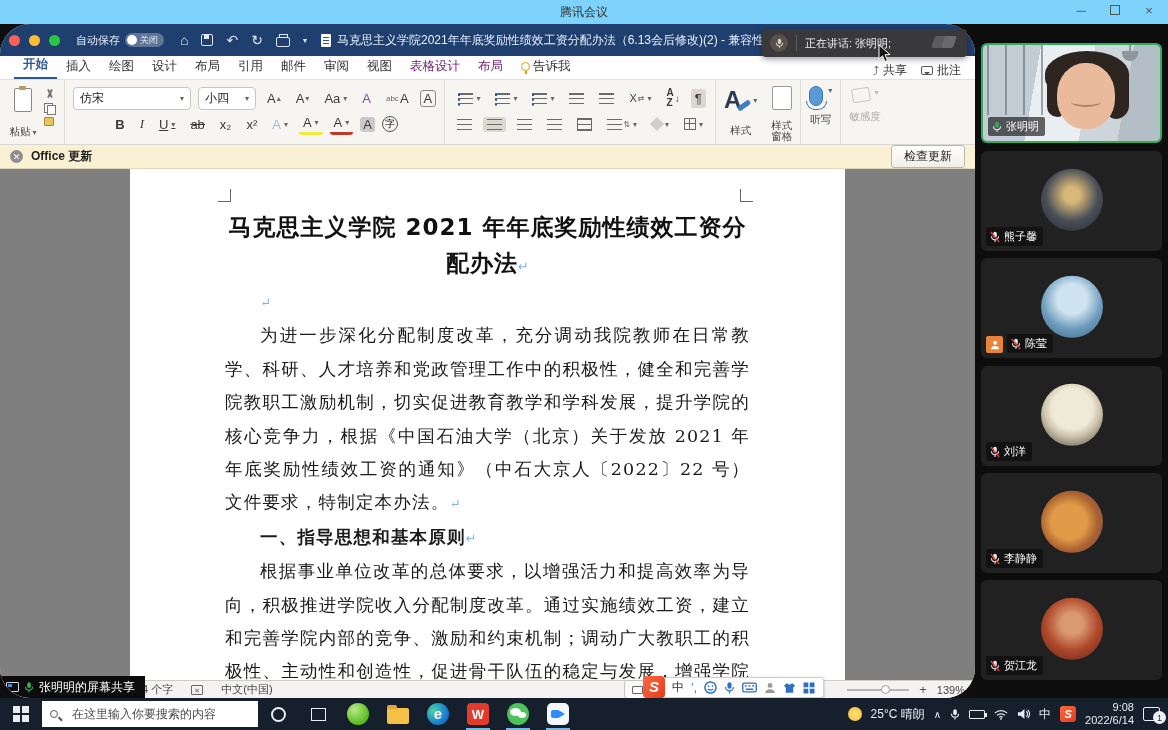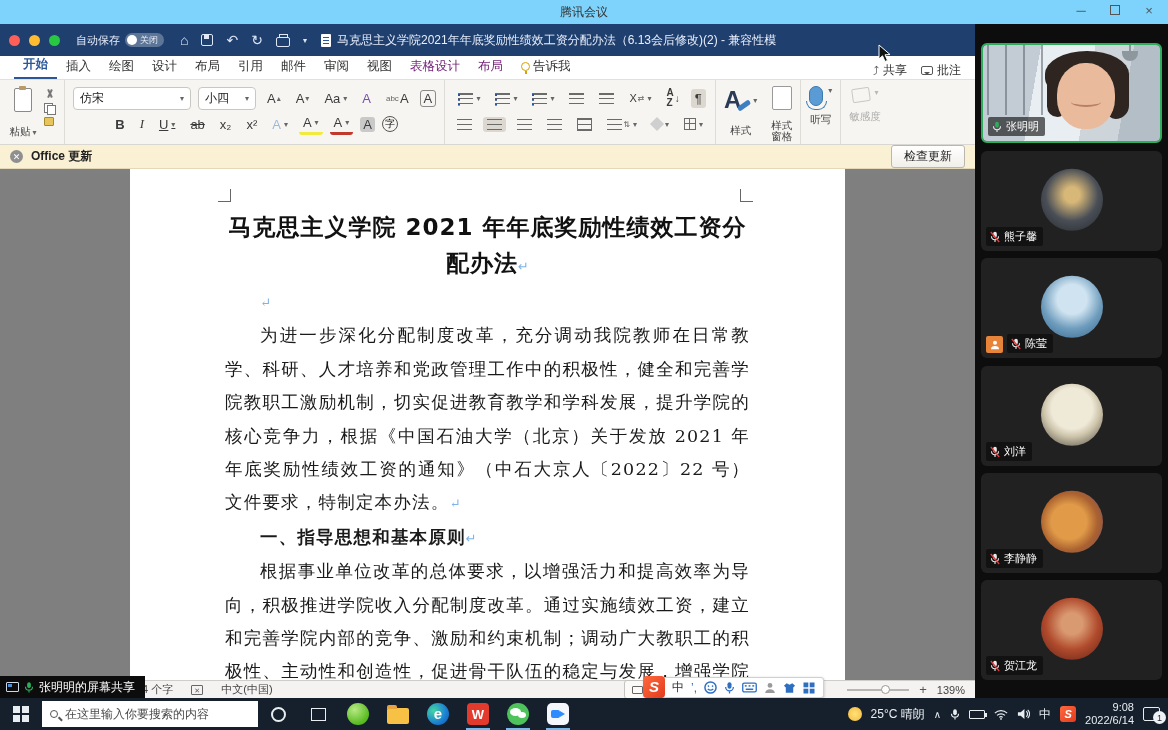--- a/index.html
+++ b/index.html
@@ -8,21 +8,21 @@
   .screen { position:absolute; width:1168px; height:730px; overflow:hidden; background:#0e0e0e; }
 
   
   .meet-topbar { position:absolute; left:0; top:0; width:1168px; height:24px; background:#7dd3fc; z-index:40; }
   .meet-title { position:absolute; left:0; right:0; top:4px; text-align:center; font-size:12px; color:#333; }
   .win-controls { position:absolute; right:10px; top:3px; display:flex; gap:16px; color:#555; font-size:13px; align-items:center; }
   .win-btn { width:18px; text-align:center; cursor:default; }
   .win-max-box { width:10px; height:10px; border:1.4px solid #555; display:inline-block; }
 
   
-  .shared { position:absolute; left:0; top:24px; width:975px; height:674px; background:#fff; overflow:hidden; }
+  .shared { position:absolute; left:0; top:24px; width:975px; height:674px; background:#fff; overflow:hidden;border-radius:30px; }
 
   .word-titlebar { position:absolute; left:0; top:0; width:975px; height:32px; background:#1f406f; display:flex; align-items:center; color:#e9eefb; }
   .traffic { width:11px; height:11px; border-radius:50%; margin-left:9px; }
   .t-red{background:#ff5f57;} .t-yel{background:#febc2e;} .t-grn{background:#28c840;}
   .autosave { display:flex; align-items:center; margin-left:16px; gap:5px; font-size:11px; }
   .as-toggle { display:flex; align-items:center; background:rgba(255,255,255,.28); border-radius:8px; height:14px; padding:0 6px 0 2px; gap:3px; font-size:9px; }
   .as-dot { width:10px; height:10px; background:#fff; border-radius:50%; }
   .tb-icons { display:flex; align-items:center; gap:13px; margin-left:16px; font-size:14px; }
   .tb-glyph { color:#dfe7f7; }
   .floppy { width:12px; height:12px; border:1.5px solid #dfe7f7; border-radius:2px; position:relative; }
@@ -159,21 +159,21 @@
   .hair { position:absolute; left:62px; top:6px; width:84px; height:46px; background:#2e2420; border-radius:50% 50% 40% 40%; }
   .hair:before { content:""; position:absolute; left:2px; top:26px; width:18px; height:40px; background:#2e2420; border-radius:0 0 10px 14px; }
   .hair:after { content:""; position:absolute; right:0px; top:24px; width:22px; height:44px; background:#2e2420; border-radius:0 0 16px 10px; }
   .face-feat { position:absolute; left:88px; top:52px; width:30px; height:10px; border-bottom:2px solid #b97e63; border-radius:50%; }
 
   
   .taskbar { position:absolute; left:0; top:698px; width:1168px; height:32px; background:#16202c; display:flex; align-items:center; z-index:45; }
   .start-btn { width:42px; height:32px; display:flex; align-items:center; justify-content:center; }
   .win-logo { display:grid; grid-template-columns:7px 7px; grid-template-rows:7px 7px; gap:1.5px; }
   .win-logo i { background:#e8edf2; }
-  .search-box { width:216px; height:26px; background:#fff; display:flex; align-items:center; gap:7px; padding:0 8px; }
+  .search-box { width:216px; height:26px; background:#fff; display:flex; align-items:center; gap:14px; padding:0 8px; }
   .search-glyph { width:8px; height:8px; border:1.6px solid #555; border-radius:50%; position:relative; flex:none; }
   .search-glyph:before { content:""; position:absolute; left:7px; top:7px; width:5px; height:1.6px; background:#555; transform:rotate(45deg); }
   .search-input { border:none; outline:none; font-size:12px; color:#333; width:170px; background:transparent; }
   .search-input::placeholder { color:#4a4a4a; }
   .tb-item { width:40px; height:32px; display:flex; align-items:center; justify-content:center; position:relative; }
   .tb-item.open:after { content:""; position:absolute; left:8px; bottom:0; width:24px; height:2px; background:#76b9ed; }
   .cortana-o { width:15px; height:15px; border:2px solid #e8edf2; border-radius:50%; }
   .taskview { width:15px; height:13px; border:1.6px solid #e8edf2; position:relative; background:transparent; }
   .ico-360 { width:22px; height:22px; border-radius:50%; background:radial-gradient(circle at 35% 30%, #b8e986, #57bb1f 70%); }
   .folder { width:22px; height:16px; background:#f6c145; border-radius:2px; position:relative; margin-top:3px; }
@@ -553,20 +553,35 @@
       <span class="chip-screen"></span>
       <svg class="gl" width="10" height="13" viewBox="0 0 12 14">
           <rect x="3.8" y="0.8" width="4.4" height="7" rx="2.2" fill="#2eae5d"></rect>
           <path d="M1.8 6 a4.2 4.2 0 0 0 8.4 0" fill="none" stroke="#2eae5d" stroke-width="1.4"></path>
           <line x1="6" y1="10.5" x2="6" y2="13" stroke="#2eae5d" stroke-width="1.4"></line>
         </svg>
       <span>张明明的屏幕共享</span>
     </div>
   </div>
 
+  <div class="speak-banner">
+    <span class="sb-avatar">
+        <svg class="gl" width="9" height="11" viewBox="0 0 12 14">
+          <rect x="3.8" y="0.8" width="4.4" height="7" rx="2.2" fill="#d8cfc5"></rect>
+          <path d="M1.8 6 a4.2 4.2 0 0 0 8.4 0" fill="none" stroke="#d8cfc5" stroke-width="1.4"></path>
+          <line x1="6" y1="10.5" x2="6" y2="13" stroke="#d8cfc5" stroke-width="1.4"></line>
+        </svg>
+      </span>
+    <span class="sb-div"></span>
+    <span class="sb-text">正在讲话: 张明明;</span>
+    <span class="sb-logo">
+        <i></i>
+        <i></i>
+      </span>
+  </div>
   <svg class="cursor-arrow" width="13" height="19" viewBox="0 0 13 19">
       <path d="M1 1 L1 15 L4.5 11.8 L7 17.5 L9.5 16.4 L7 10.8 L12 10.5 Z" fill="#111" stroke="#fff" stroke-width="1"></path>
     </svg>
 
   <div class="sidebar">
 
     <div class="tile speaking" style="top:19px">
       <div class="video-bg">
         <span class="mullions"></span>
           <span class="lamp"></span>

